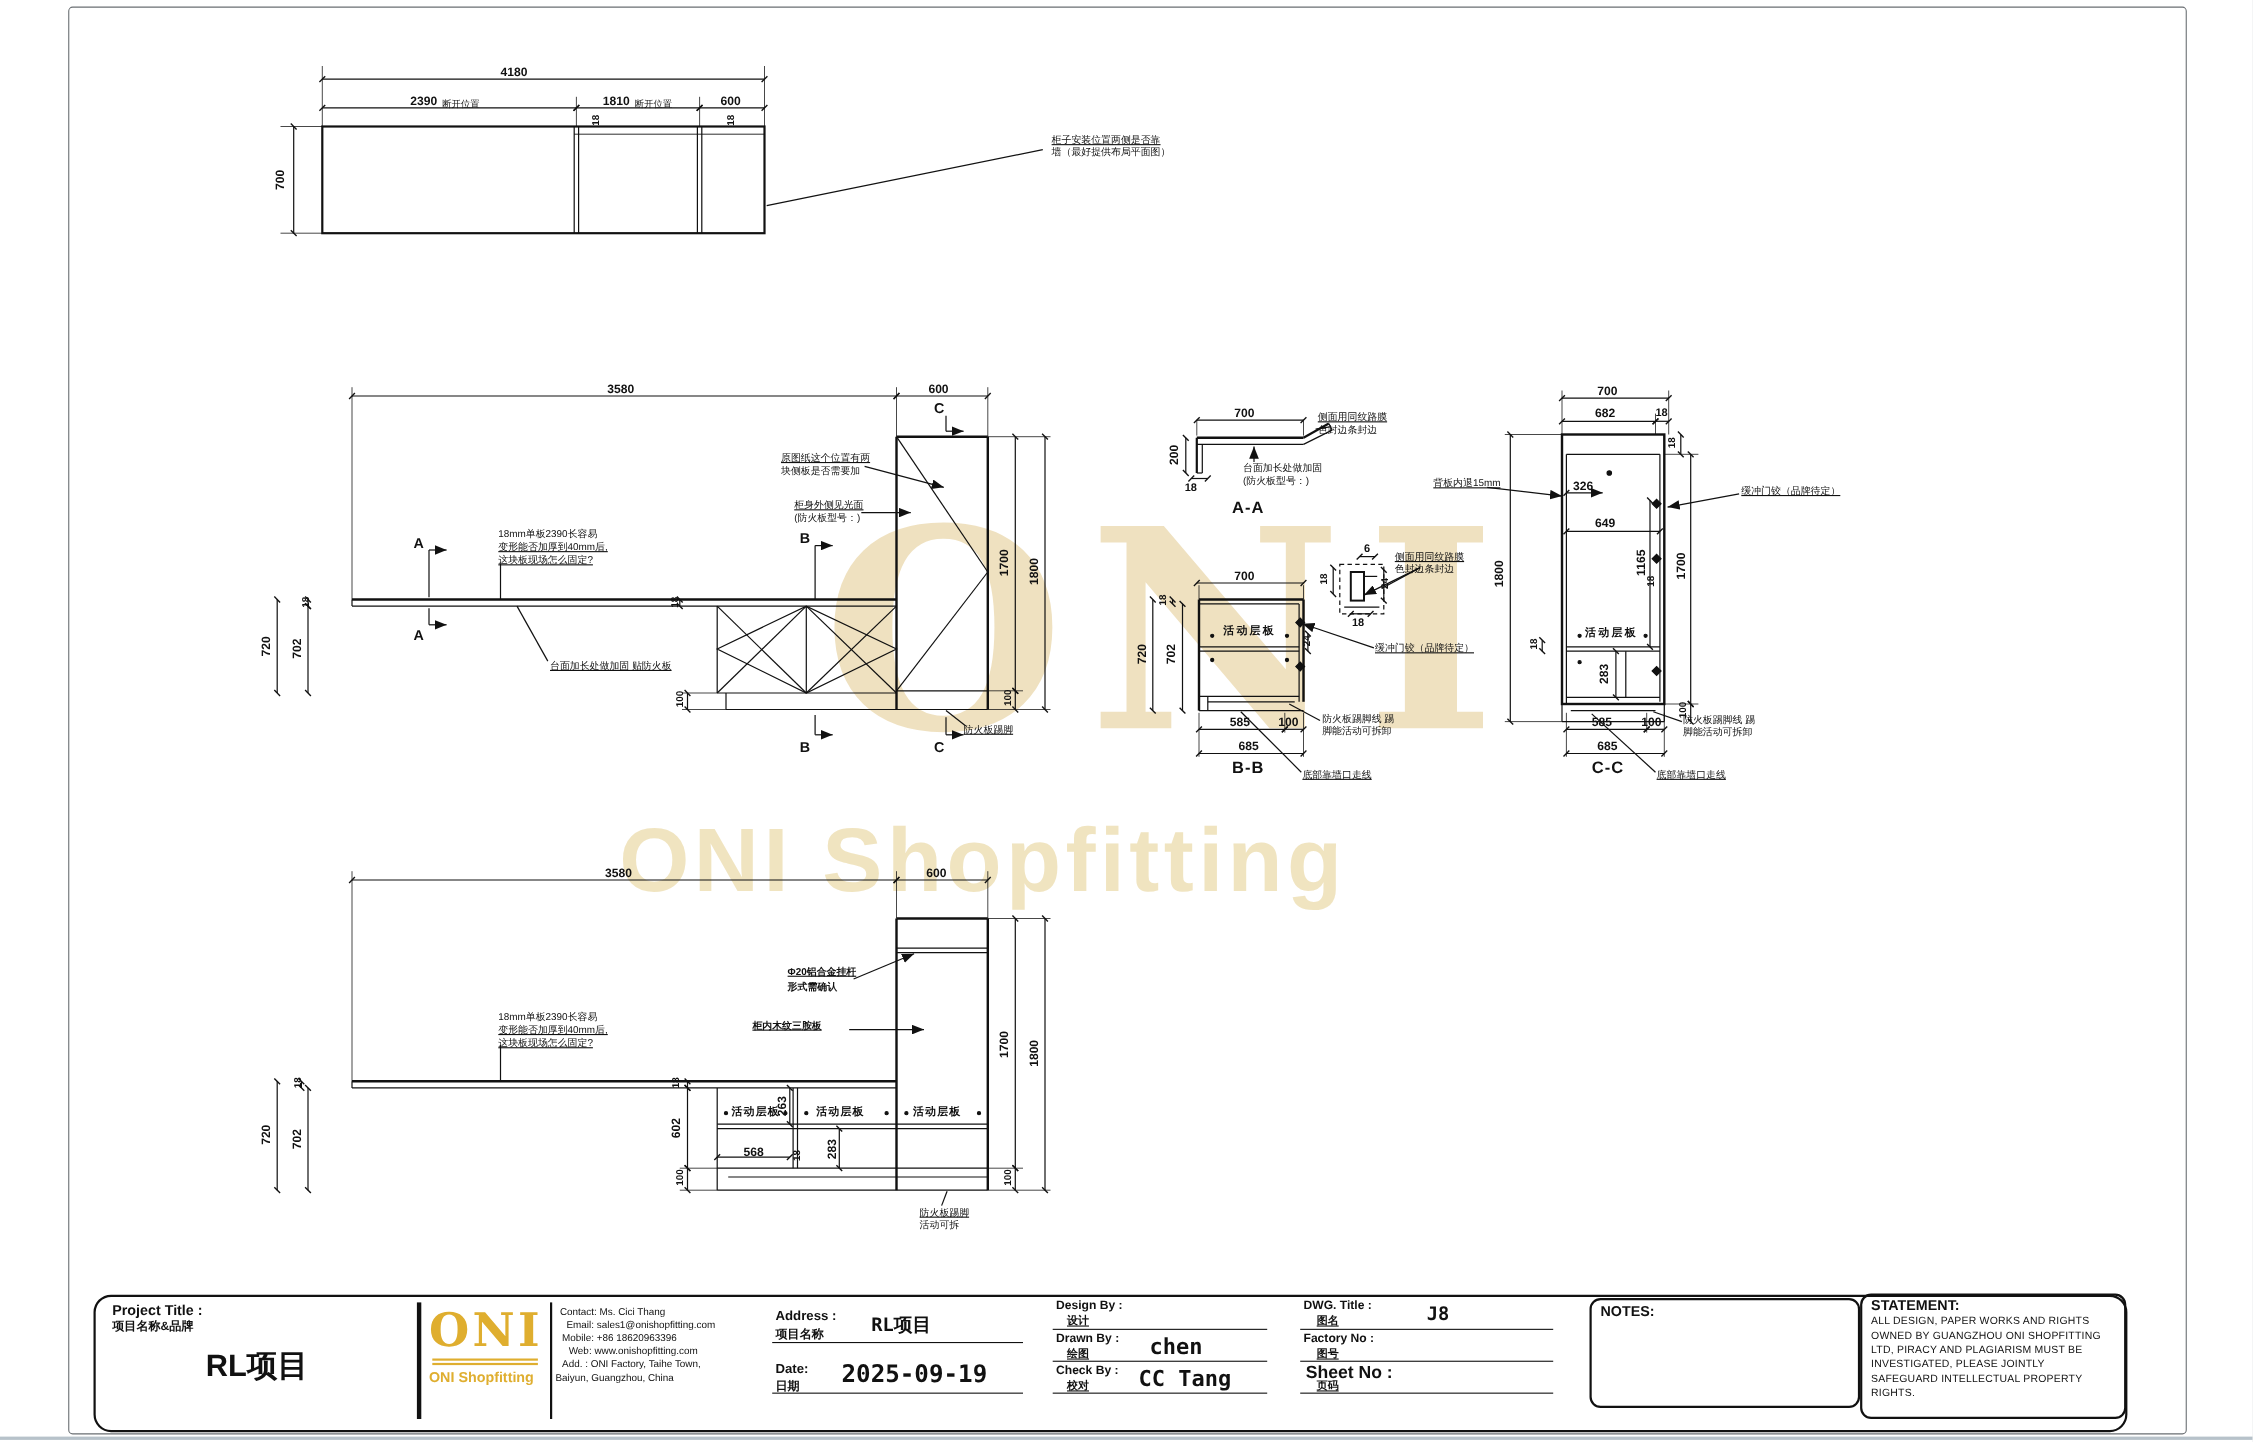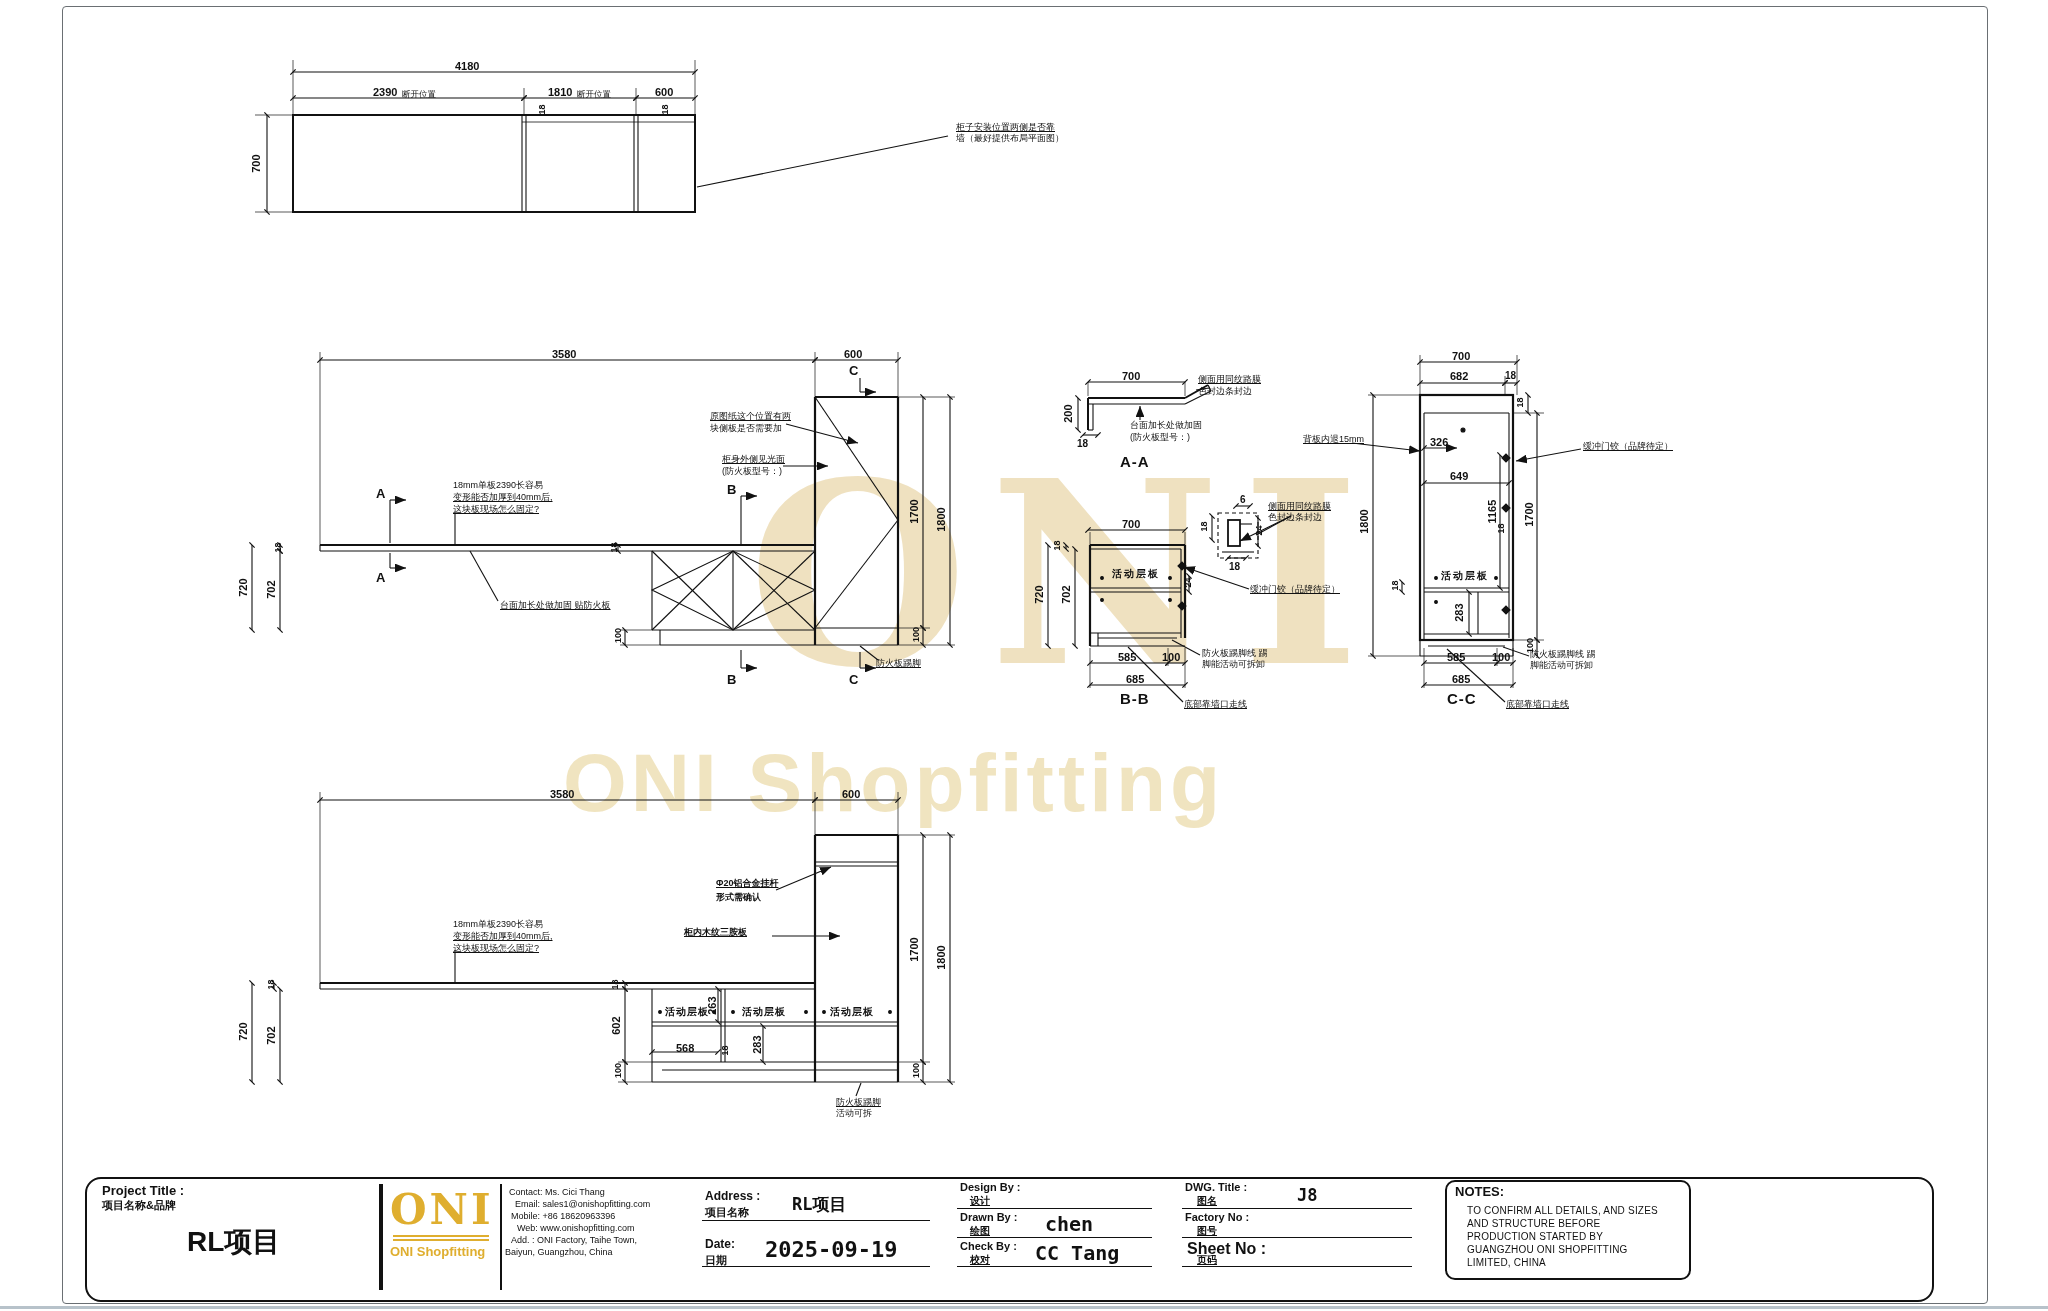--- a/index.html
+++ b/index.html
@@ -483,16 +483,19 @@
     <span class="cell-lbl hand" style="left:1210px;top:6px;font-size:17px">J8</span>
     <div class="uline" style="left:1095px;top:29px;width:230px"></div>
     <span class="cell-lbl" style="left:1098px;top:32px;font-size:11px">Factory No :</span>
     <span class="cell-lbl" style="left:1110px;top:45px;font-size:10px;text-decoration:underline">图号</span>
     <div class="uline" style="left:1095px;top:58px;width:230px"></div>
     <span class="cell-lbl" style="left:1100px;top:61px;font-size:16px">Sheet No :</span>
     <span class="cell-lbl" style="left:1110px;top:74px;font-size:10px;text-decoration:underline">页码</span>
     <div class="uline" style="left:1095px;top:87px;width:230px"></div>
     <div class="notesbox">
       <span class="cell-lbl" style="left:8px;top:2px;font-size:13px">NOTES:</span>
-      <span class="boxbody" style="left:20px;top:22px;width:205px">TO CONFIRM ALL DETAILS, AND SIZES AND STRUCTURE BEFORE PRODUCTION STARTED BY GUANGZHOU ONI SHOPFITTING LIMITED, CHINA</span>
+    </div>
+    <div class="stmtbox">
+      <span class="cell-lbl" style="left:8px;top:1px;font-size:13px">STATEMENT:</span>
+      <span class="boxbody" style="left:8px;top:17px;width:220px;font-size:9.5px">ALL DESIGN, PAPER WORKS AND RIGHTS OWNED BY GUANGZHOU ONI SHOPFITTING LTD, PIRACY AND PLAGIARISM MUST BE INVESTIGATED, PLEASE JOINTLY SAFEGUARD INTELLECTUAL PROPERTY RIGHTS.</span>
     </div>
   </div>
 </div>
 
 </body></html>

